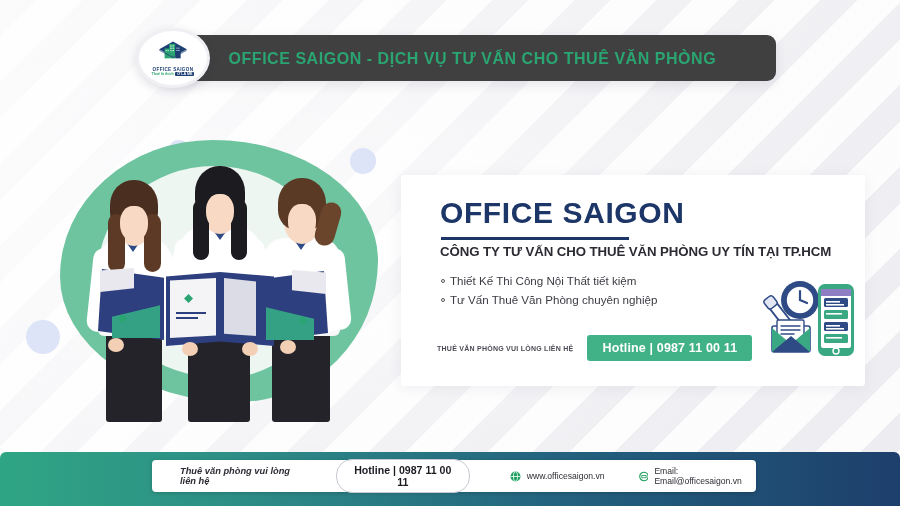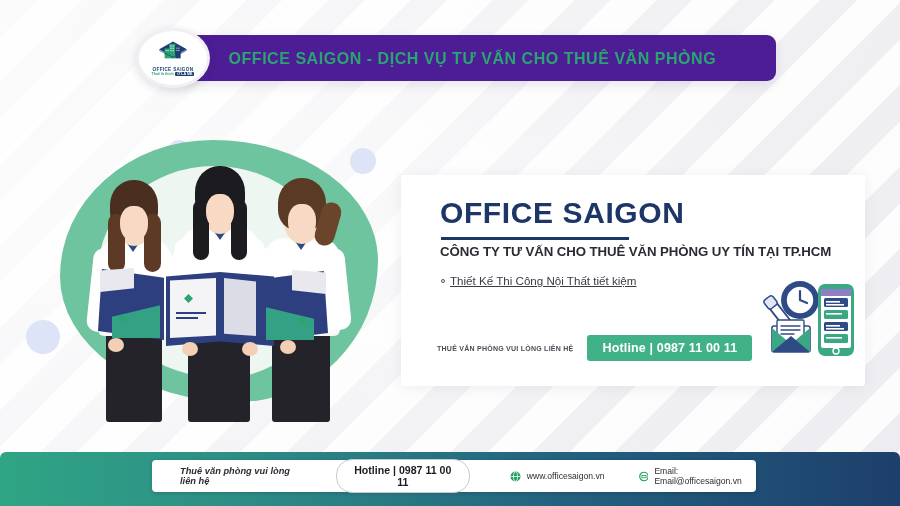--- a/index.html
+++ b/index.html
@@ -22,21 +22,21 @@
       linear-gradient(120deg,#fbfbfc 0%,#f2f2f5 55%,#ededf1 100%);
   }
   #bg-vignette{
     position:absolute; inset:0;
     background:radial-gradient(ellipse at 30% 45%, rgba(255,255,255,.55) 0%, rgba(255,255,255,0) 60%);
   }
 
   
   #header-bar{
     position:absolute; left:168px; top:35px; width:608px; height:46px;
-    background:#4c1d95; border-radius:9px;
+    background:#404040; border-radius:9px;
     box-shadow:0 4px 12px rgba(40,40,80,.10);
     display:flex; align-items:center; justify-content:center;
   }
   #header-title{
     color:#2aa471; font-size:16.5px; font-weight:bold;
     letter-spacing:.55px; white-space:nowrap;
     transform:scaleX(.97);
   }
   #logo-badge{
     position:absolute; left:136px; top:28px; width:74px; height:60px;
@@ -103,21 +103,21 @@
     position:absolute; left:40px; top:62px; width:188px; height:3px; background:#1d3668;
   }
   #brand-sub{
     position:absolute; left:39px; top:69px;
     font-size:13.4px; font-weight:bold; color:#2b2b33; letter-spacing:-.1px;
     white-space:nowrap; transform:scaleX(.99); transform-origin:left;
   }
   #bullet-list{ position:absolute; left:40px; top:96px; }
   .bullet{
     display:flex; align-items:center; gap:5px;
-    font-size:11.6px; color:#3b3b44; line-height:19px; white-space:nowrap;text-decoration:underline;
+    font-size:11.6px; color:#3b3b44; line-height:19px; white-space:nowrap;
   }
   .bullet .ring{
     width:4px; height:4px; border:1px solid #555; border-radius:50%;
     display:inline-block; flex:none;
   }
   #cta-row{ position:absolute; left:36px; top:160px; display:flex; align-items:center; gap:14px; }
   #cta-label{ font-size:7px; font-weight:bold; color:#4b4b55; letter-spacing:.25px; }
   #hotline-btn{
     background:#41b287; color:#ffffff; border:none; border-radius:3px;
     padding:6px 15px; font-size:12.5px; font-weight:bold;
@@ -265,20 +265,24 @@
 
   <div id="brand-title">OFFICE SAIGON</div>
   <div id="brand-rule"></div>
   <div id="brand-sub">CÔNG TY TƯ VẤN CHO THUÊ VĂN PHÒNG UY TÍN TẠI TP.HCM</div>
 
   <div id="bullet-list">
     <div class="bullet">
       <span class="ring"></span>
       <span>Thiết Kế Thi Công Nội Thất tiết kiệm</span>
     </div>
+    <div class="bullet">
+      <span class="ring"></span>
+      <span>Tư Vấn Thuê Văn Phòng chuyên nghiệp</span>
+    </div>
   </div>
 
   <div id="cta-row">
     <span id="cta-label">THUÊ VĂN PHÒNG VUI LÒNG LIÊN HỆ</span>
     <button id="hotline-btn">Hotline | 0987 11 00 11</button>
   </div>
 
   <svg id="contact-illustration" viewBox="0 0 105 92">
 
     <circle cx="44" cy="30" r="19" fill="#2f4b86"></circle>

